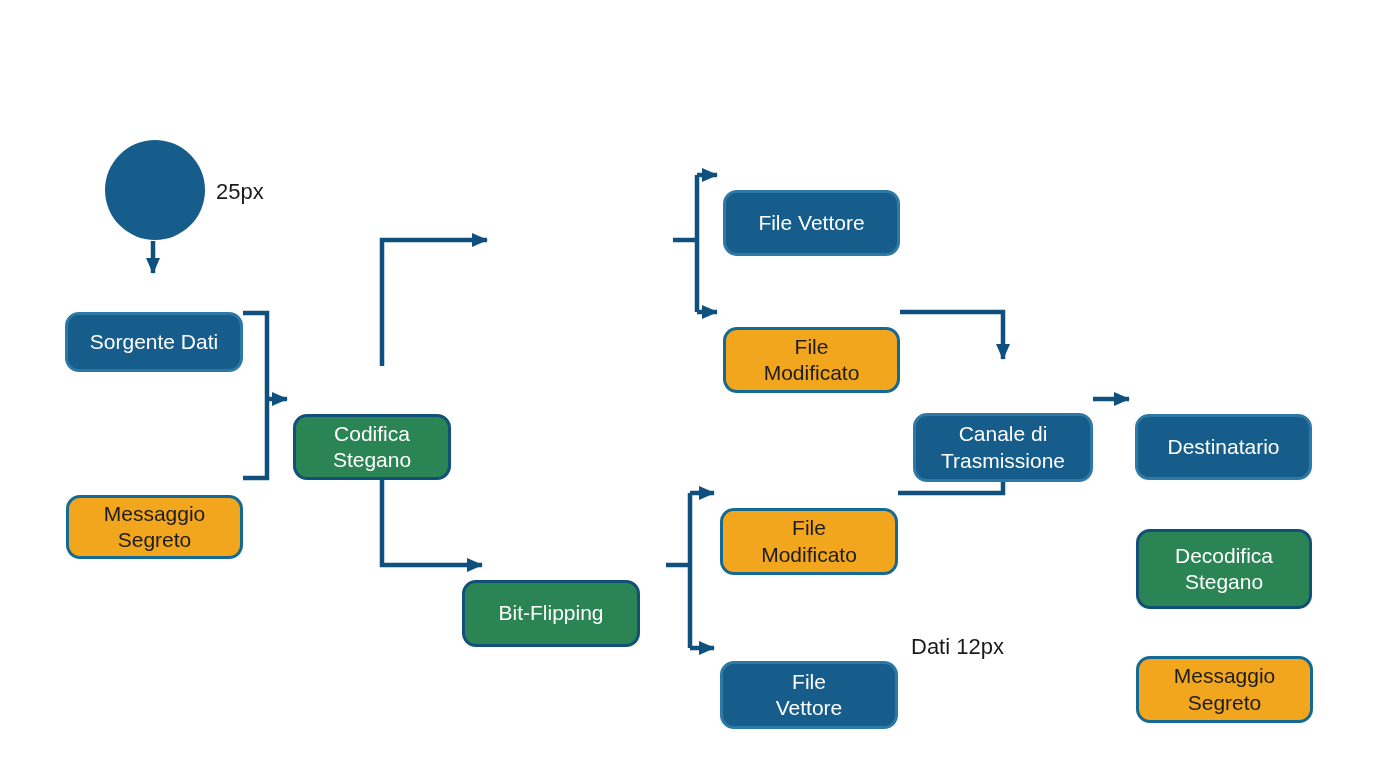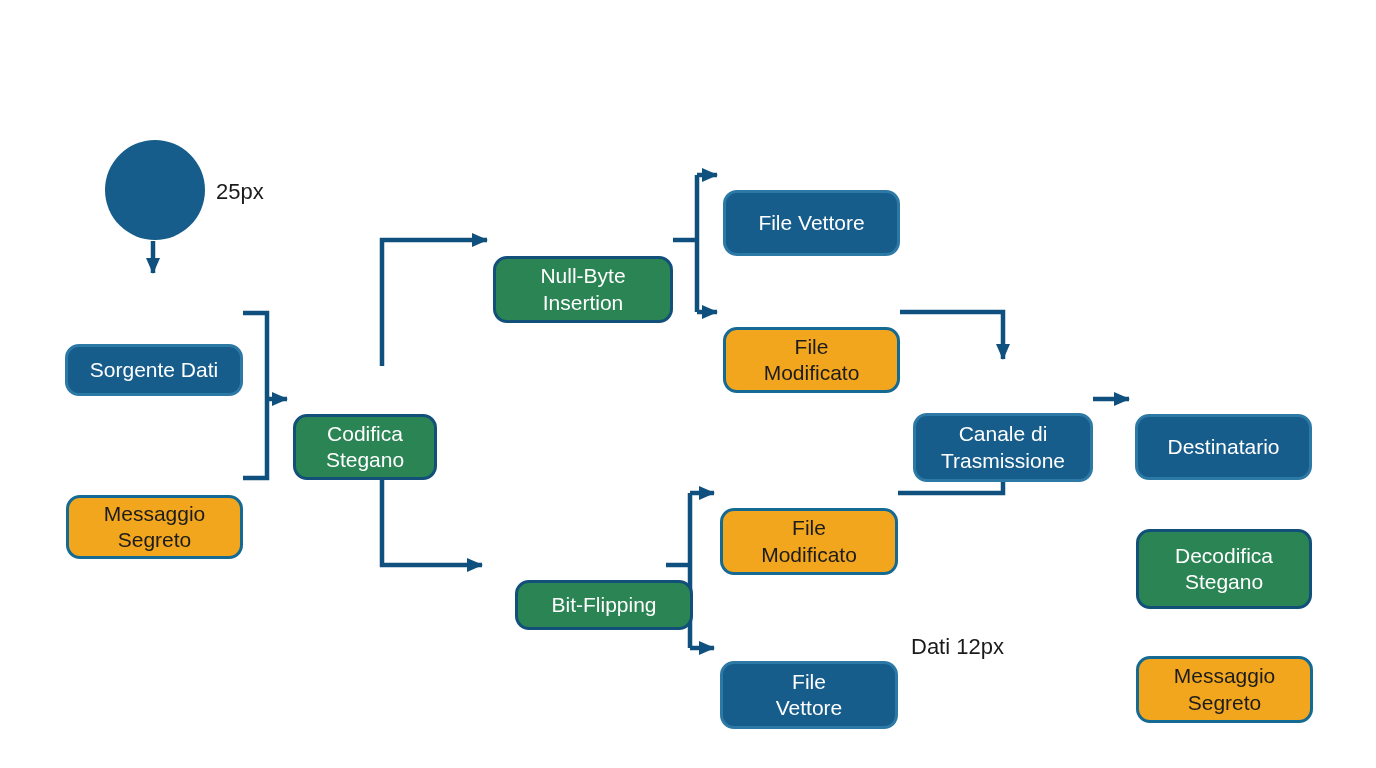--- a/index.html
+++ b/index.html
@@ -69,49 +69,45 @@
       <path d="M1093,399 L1129,399" marker-end="url(#arrow)"></path>
       <path d="M1223,434 L1223,475" marker-end="url(#arrow)"></path>
       <path d="M1223,549 L1223,602" marker-end="url(#arrow)"></path>
     </g>
   </svg>
 
   <div class="start-circle"></div>
   <div class="free-label label-25px">25px</div>
   <div class="free-label label-arial">Dati 12px</div>
 
-  <div class="node blue" style="left:65px;top:296px;width:178px;height:52px">
+  <div class="node blue" style="left:65px;top:264px;width:178px;height:60px">
     <span class="lbl">Sorgente Dati</span>
   </div>
 
   <div class="node orange" style="left:66px;top:447px;width:177px;height:64px">
     <span class="lbl">Messaggio
 Segreto</span>
   </div>
 
-  <div class="node green" style="left:293px;top:366px;width:144px;height:66px">
+  <div class="node green" style="left:293px;top:366px;width:158px;height:66px">
     <span class="lbl">Codifica
 Stegano</span>
   </div>
 
-  <div class="node green" style="left:493px;top:208px;width:180px;height:67px">
-    <span class="lbl">Null-Byte
-Insertion</span>
-  </div>
 
   <div class="node blue" style="left:723px;top:142px;width:177px;height:66px">
     <span class="lbl">File Vettore</span>
   </div>
 
   <div class="node orange" style="left:723px;top:279px;width:177px;height:66px">
     <span class="lbl">File
 Modificato</span>
   </div>
 
-  <div class="node green" style="left:515px;top:532px;width:178px;height:50px">
+  <div class="node green" style="left:462px;top:532px;width:178px;height:67px">
     <span class="lbl">Bit-Flipping</span>
   </div>
 
   <div class="node orange" style="left:720px;top:460px;width:178px;height:67px">
     <span class="lbl">File
 Modificato</span>
   </div>
 
   <div class="node blue" style="left:720px;top:613px;width:178px;height:68px">
     <span class="lbl">File

